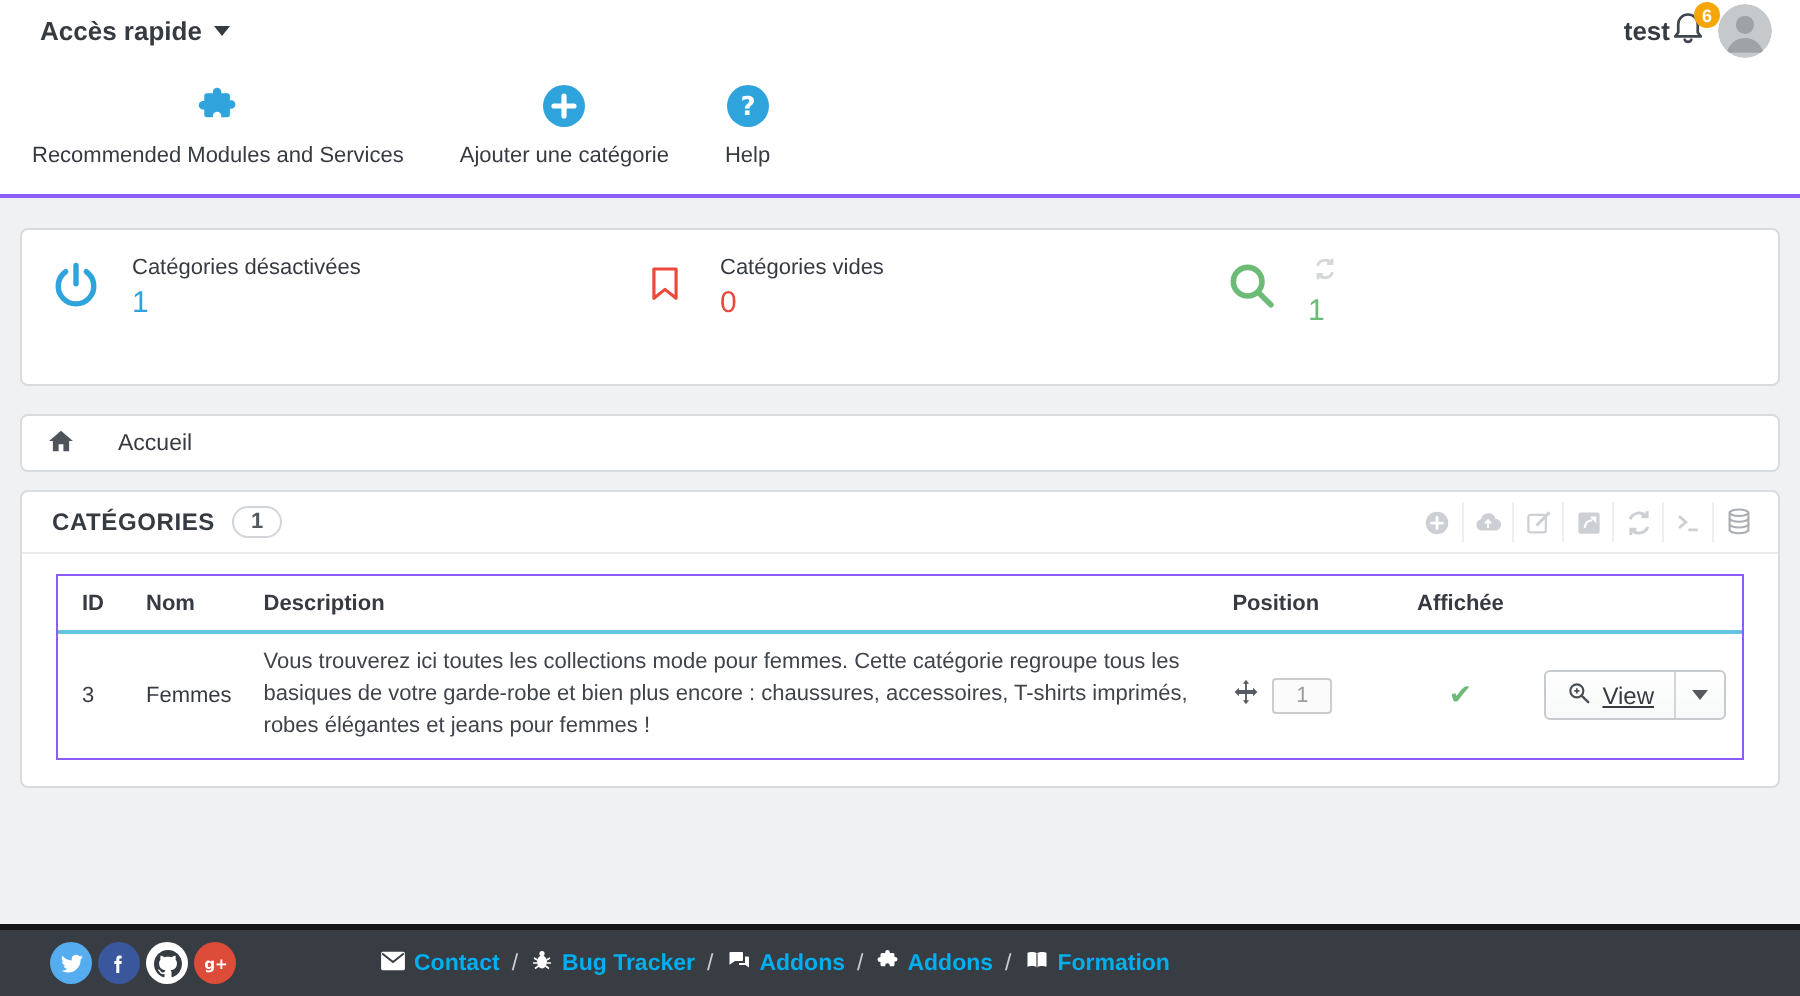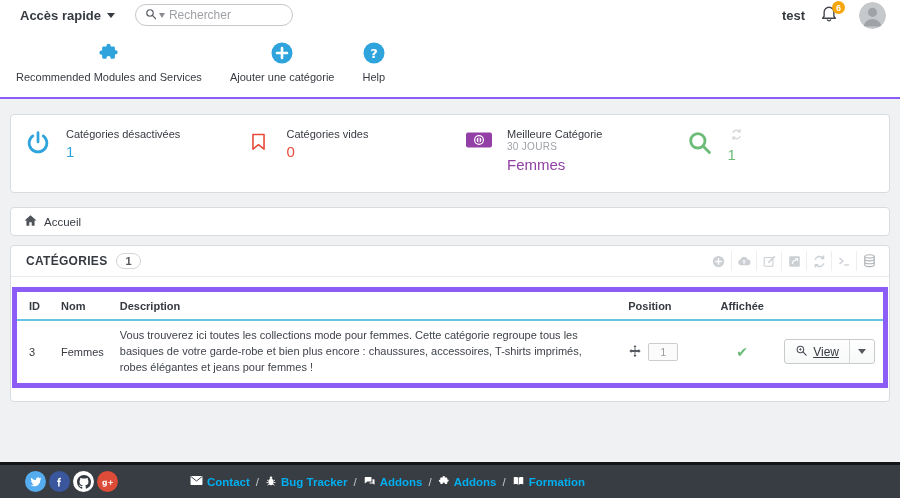--- a/index.html
+++ b/index.html
@@ -11,21 +11,21 @@
   .topzone { background:#fff; border-bottom:2px solid #8b5cf6; }
   .topbar { height:30px; display:flex; align-items:center; padding:0 14px 0 20px; }
   .quick-access { display:flex; align-items:center; font-size:13px; font-weight:700; color:#363a41; cursor:pointer; }
   .caret-down { width:0; height:0; border-left:4px solid transparent; border-right:4px solid transparent; border-top:5px solid #363a41; display:inline-block; margin-left:6px; }
   .caret-down.gray { border-top-color:#8a8d91; border-left-width:3.5px; border-right-width:3.5px; }
   .searchbox { margin-left:20px; width:158px; height:22px; border:1px solid #c4c8cb; border-radius:12px; display:flex; align-items:center; padding:0 9px; background:#fff; }
   .searchbox svg { flex:0 0 auto; }
   .searchbox .caret-down { margin:0 4px 0 2px; }
   .searchbox input { border:none; outline:none; background:transparent; font-size:12px; color:#6b6f73; width:110px; font-family:inherit; }
   .searchbox input::placeholder { color:#9da0a4; }
-  .top-right { margin-left:auto; display:flex; align-items:center; gap:15px; }
+  .top-right { margin-left:auto; display:flex; align-items:center; }
   .username { font-size:13px; font-weight:700; color:#363a41; }
   .bell-wrap { position:relative; width:20px; height:22px; margin-right:4px; cursor:pointer; }
   .badge { position:absolute; top:-3px; right:-5px; min-width:13px; height:13px; border-radius:50%; background:#f7a609; color:#fff; font-size:9px; font-weight:700; display:flex; align-items:center; justify-content:center; }
   .avatar { width:27px; height:27px; border-radius:50%; overflow:hidden; cursor:pointer; }
 
   .header-row { display:flex; justify-content:space-between; padding:3px 14px 0 16px; height:67px; }
   .breadcrumb { font-size:11px; color:#a6a9ac; margin:2px 0 3px 2px; }
   .breadcrumb .bc-current { color:#4f5358; font-weight:600; }
   .page-title { font-size:26px; font-weight:500; color:#363a41; letter-spacing:.2px; }
   .header-actions { display:flex; align-items:flex-start; gap:28px; padding-top:9px; }
@@ -40,31 +40,31 @@
   .kpi-icon { flex:0 0 30px; display:flex; justify-content:center; padding-top:2px; }
   .kpi-label { font-size:11px; color:#363a41; white-space:nowrap; }
   .kpi-sub { font-size:10px; color:#9da1a5; letter-spacing:.3px; margin-top:1px; }
   .kpi-value { font-size:15px; margin-top:3px; }
   .kpi-value.blue { color:#2fa3dc; }
   .kpi-value.red { color:#e8493a; }
   .kpi-value.purple { color:#9240a5; margin-top:4px; }
   .kpi-value.green { color:#6cbc77; }
   .kpi-refresh { display:inline-block; vertical-align:-2px; margin-left:2px; }
 
-  .home-panel { margin-top:14px; height:29px; display:flex; align-items:center; gap:7px; padding:0 13px; font-size:11.5px; color:#363a41; cursor:pointer; }
+  .home-panel { margin-top:14px; height:29px; display:flex; align-items:center; gap:22px; padding:0 13px; font-size:11.5px; color:#363a41; cursor:pointer; }
 
   .main-panel { margin-top:9px; padding-bottom:13px; }
   .panel-header { height:31px; display:flex; align-items:center; padding:0 8px 0 15px; border-bottom:1px solid #e9ebed; }
   .panel-title { font-size:12px; font-weight:700; letter-spacing:.3px; color:#363a41; }
   .count-badge { margin-left:9px; border:1px solid #d2d5d8; border-radius:10px; padding:1px 8px; font-size:11px; font-weight:700; color:#55585c; background:#fff; }
   .panel-tools { margin-left:auto; display:flex; align-items:center; }
   .tool { width:25px; height:20px; display:flex; align-items:center; justify-content:center; border-left:1px solid #eceef0; cursor:pointer; }
   .tool:first-child { border-left:none; }
 
-  .table-wrap { margin:10px 1px 0; border:5px solid #8b5cf6; }
+  .table-wrap { margin:10px 17px 0; border:1px solid #8b5cf6; }
   table { width:100%; border-collapse:collapse; font-size:11px; color:#363a41; }
   thead th { text-align:left; font-weight:600; padding:8px 8px 7px; border-bottom:2px solid #67c3e2; white-space:nowrap; }
   thead th.bold { font-weight:700; }
   th.col-id, td.col-id { width:36px; padding-left:12px; }
   th.col-nom, td.col-nom { width:58px; }
   th.col-pos, td.col-pos { width:88px; }
   th.col-aff, td.col-aff { width:68px; text-align:center; }
   th.col-act, td.col-act { width:92px; }
   tbody td { padding:7px 8px; vertical-align:middle; }
   .desc { max-width:572px; line-height:1.45; color:#3f434a; }
@@ -89,30 +89,20 @@
 <body>
 
 <div class="page">
 
   <div class="topzone">
     <div class="topbar">
       <div class="quick-access">
         <span>Accès rapide</span>
         <span class="caret-down"></span>
       </div>
-      <div class="searchbox">
-        <span>
-          <svg width="12" height="12" viewBox="0 0 24 24">
-              <circle cx="10" cy="10" r="6.5" stroke="#5e6268" stroke-width="2.4" fill="none"></circle>
-              <path d="M15.2 15.2L21 21" stroke="#5e6268" stroke-width="2.4" stroke-linecap="round"></path>
-            </svg>
-        </span>
-        <span class="caret-down gray"></span>
-        <input type="text" placeholder="Rechercher" style="">
-      </div>
       <div class="top-right">
         <span class="username">test</span>
         <span class="bell-wrap">
           <svg width="18" height="20" viewBox="0 0 24 24">
               <path d="M12 3a6.5 6.5 0 0 0-6.5 6.5V15l-2 2.6h17L18.5 15V9.5A6.5 6.5 0 0 0 12 3z" fill="none" stroke="#41454c" stroke-width="1.8" stroke-linejoin="round"></path>
               <path d="M9.8 19.8a2.4 2.4 0 0 0 4.4 0" fill="none" stroke="#41454c" stroke-width="1.8" stroke-linecap="round"></path>
             </svg>
           <span class="badge">6</span>
         </span>
         <span class="avatar">
@@ -174,35 +164,20 @@
       </div>
       <div class="kpi">
         <span class="kpi-icon">
           <svg width="19" height="24" viewBox="0 0 24 24">
               <path d="M5 2.5h14V21l-7-5.6L5 21z" fill="none" stroke="#e8493a" stroke-width="2" stroke-linejoin="round"></path>
             </svg>
         </span>
         <div>
           <div class="kpi-label">Catégories vides</div>
           <div class="kpi-value red">0</div>
-        </div>
-      </div>
-      <div class="kpi">
-        <span class="kpi-icon">
-          <svg width="28" height="20" viewBox="0 0 28 20">
-              <rect x="1" y="2.5" width="26" height="15" rx="2" fill="#9240a5"></rect>
-              <circle cx="14" cy="10" r="5" fill="#fff"></circle>
-              <circle cx="14" cy="10" r="3.1" fill="none" stroke="#9240a5" stroke-width="1.4"></circle>
-              <rect x="13.3" y="7.5" width="1.4" height="5" fill="#9240a5"></rect>
-            </svg>
-        </span>
-        <div>
-          <div class="kpi-label">Meilleure Catégorie</div>
-          <div class="kpi-sub">30 JOURS</div>
-          <div class="kpi-value purple">Femmes</div>
         </div>
       </div>
       <div class="kpi">
         <span class="kpi-icon">
           <svg width="26" height="26" viewBox="0 0 24 24">
               <circle cx="10" cy="10" r="6.6" stroke="#6cbc77" stroke-width="2.6" fill="none"></circle>
               <path d="M15 15l5.7 5.7" stroke="#6cbc77" stroke-width="2.6" stroke-linecap="round"></path>
             </svg>
         </span>
         <div>

